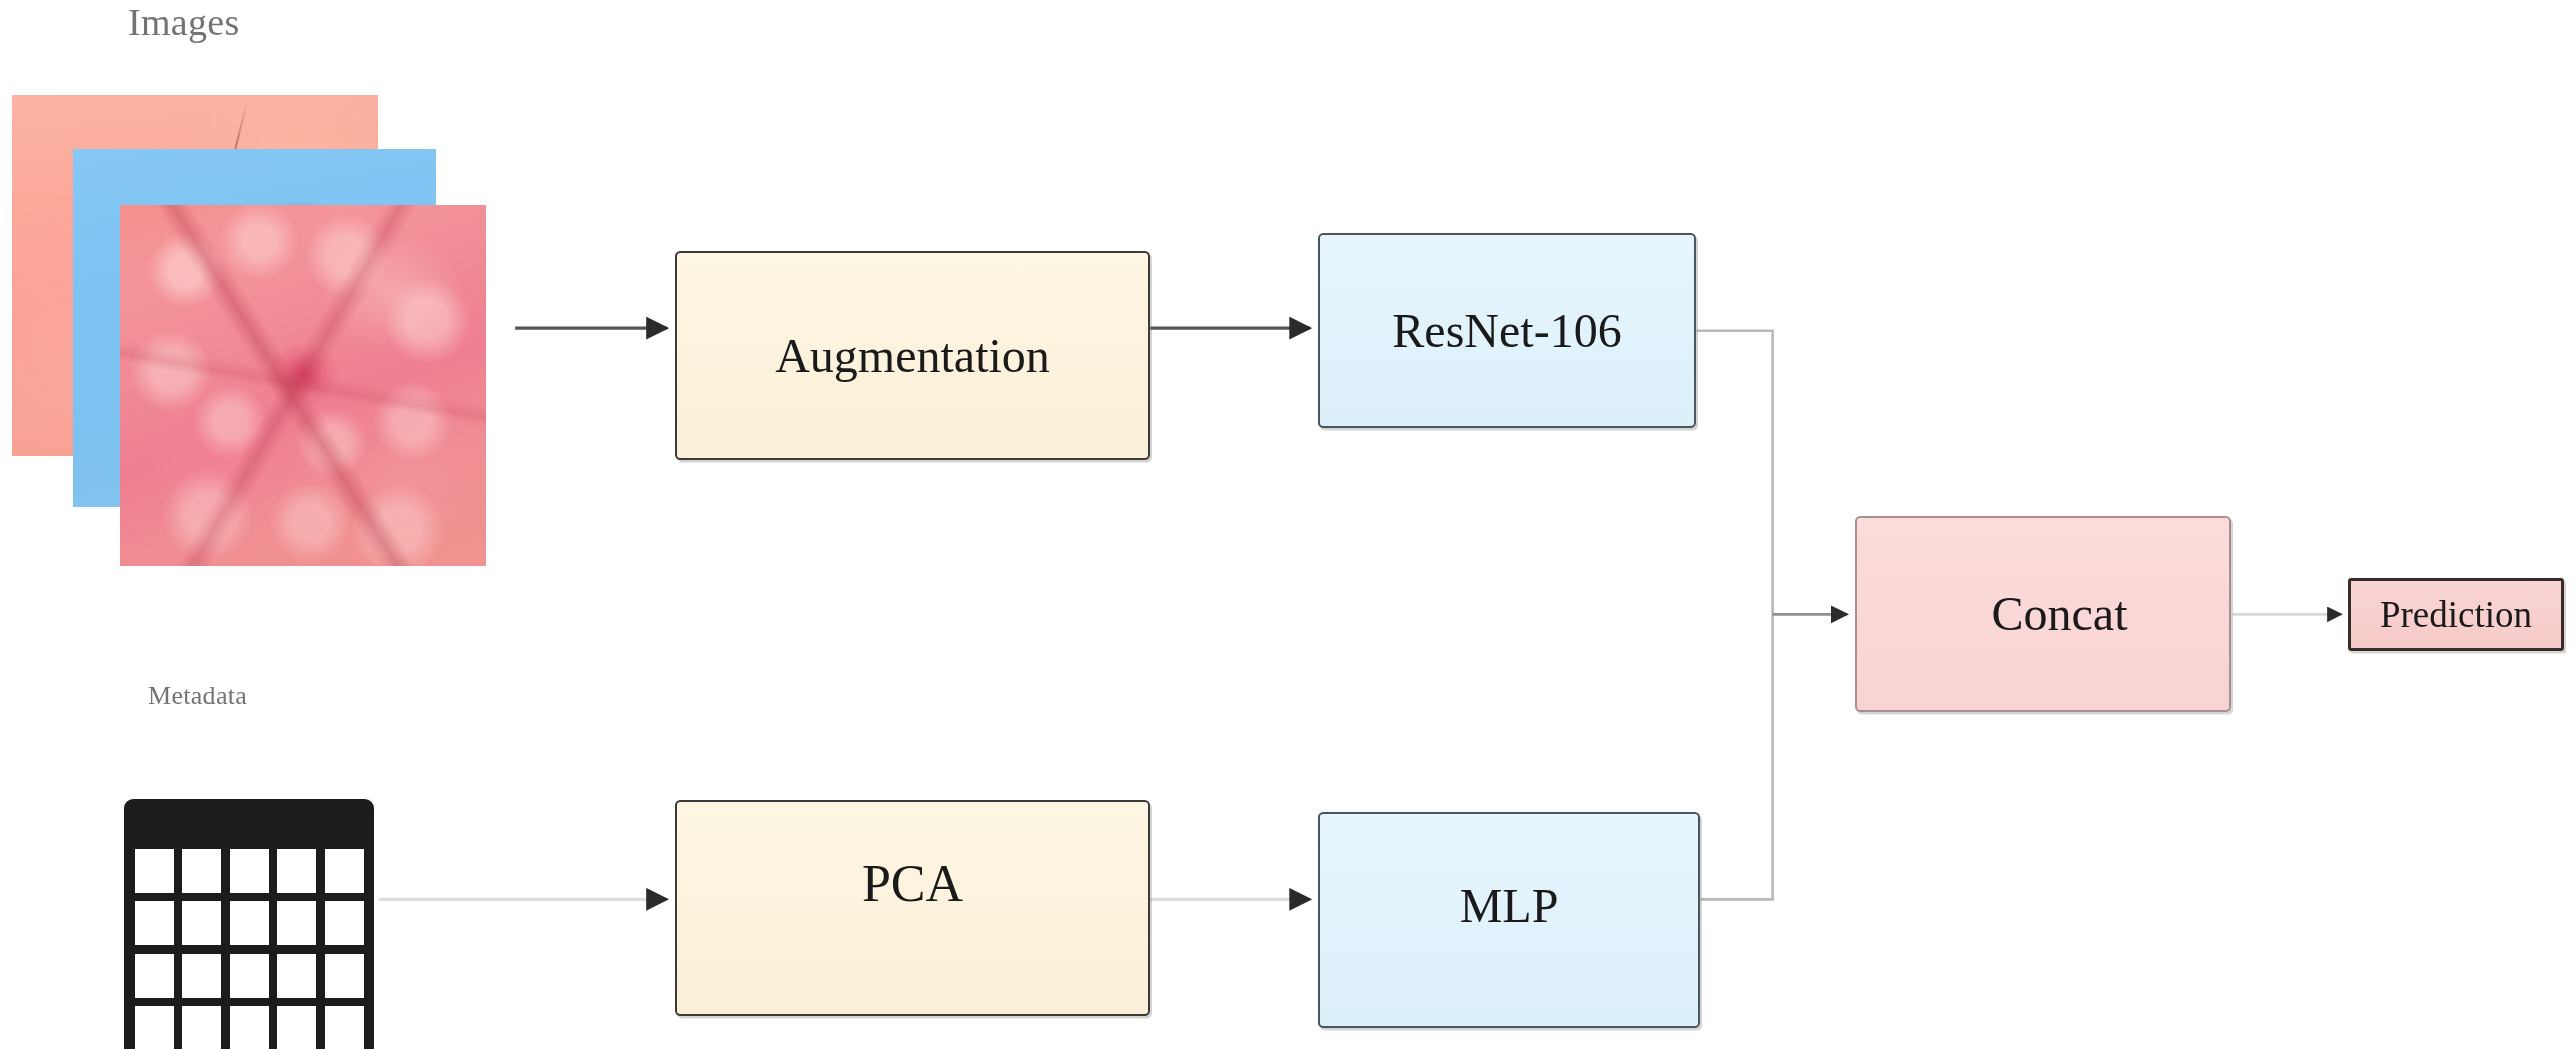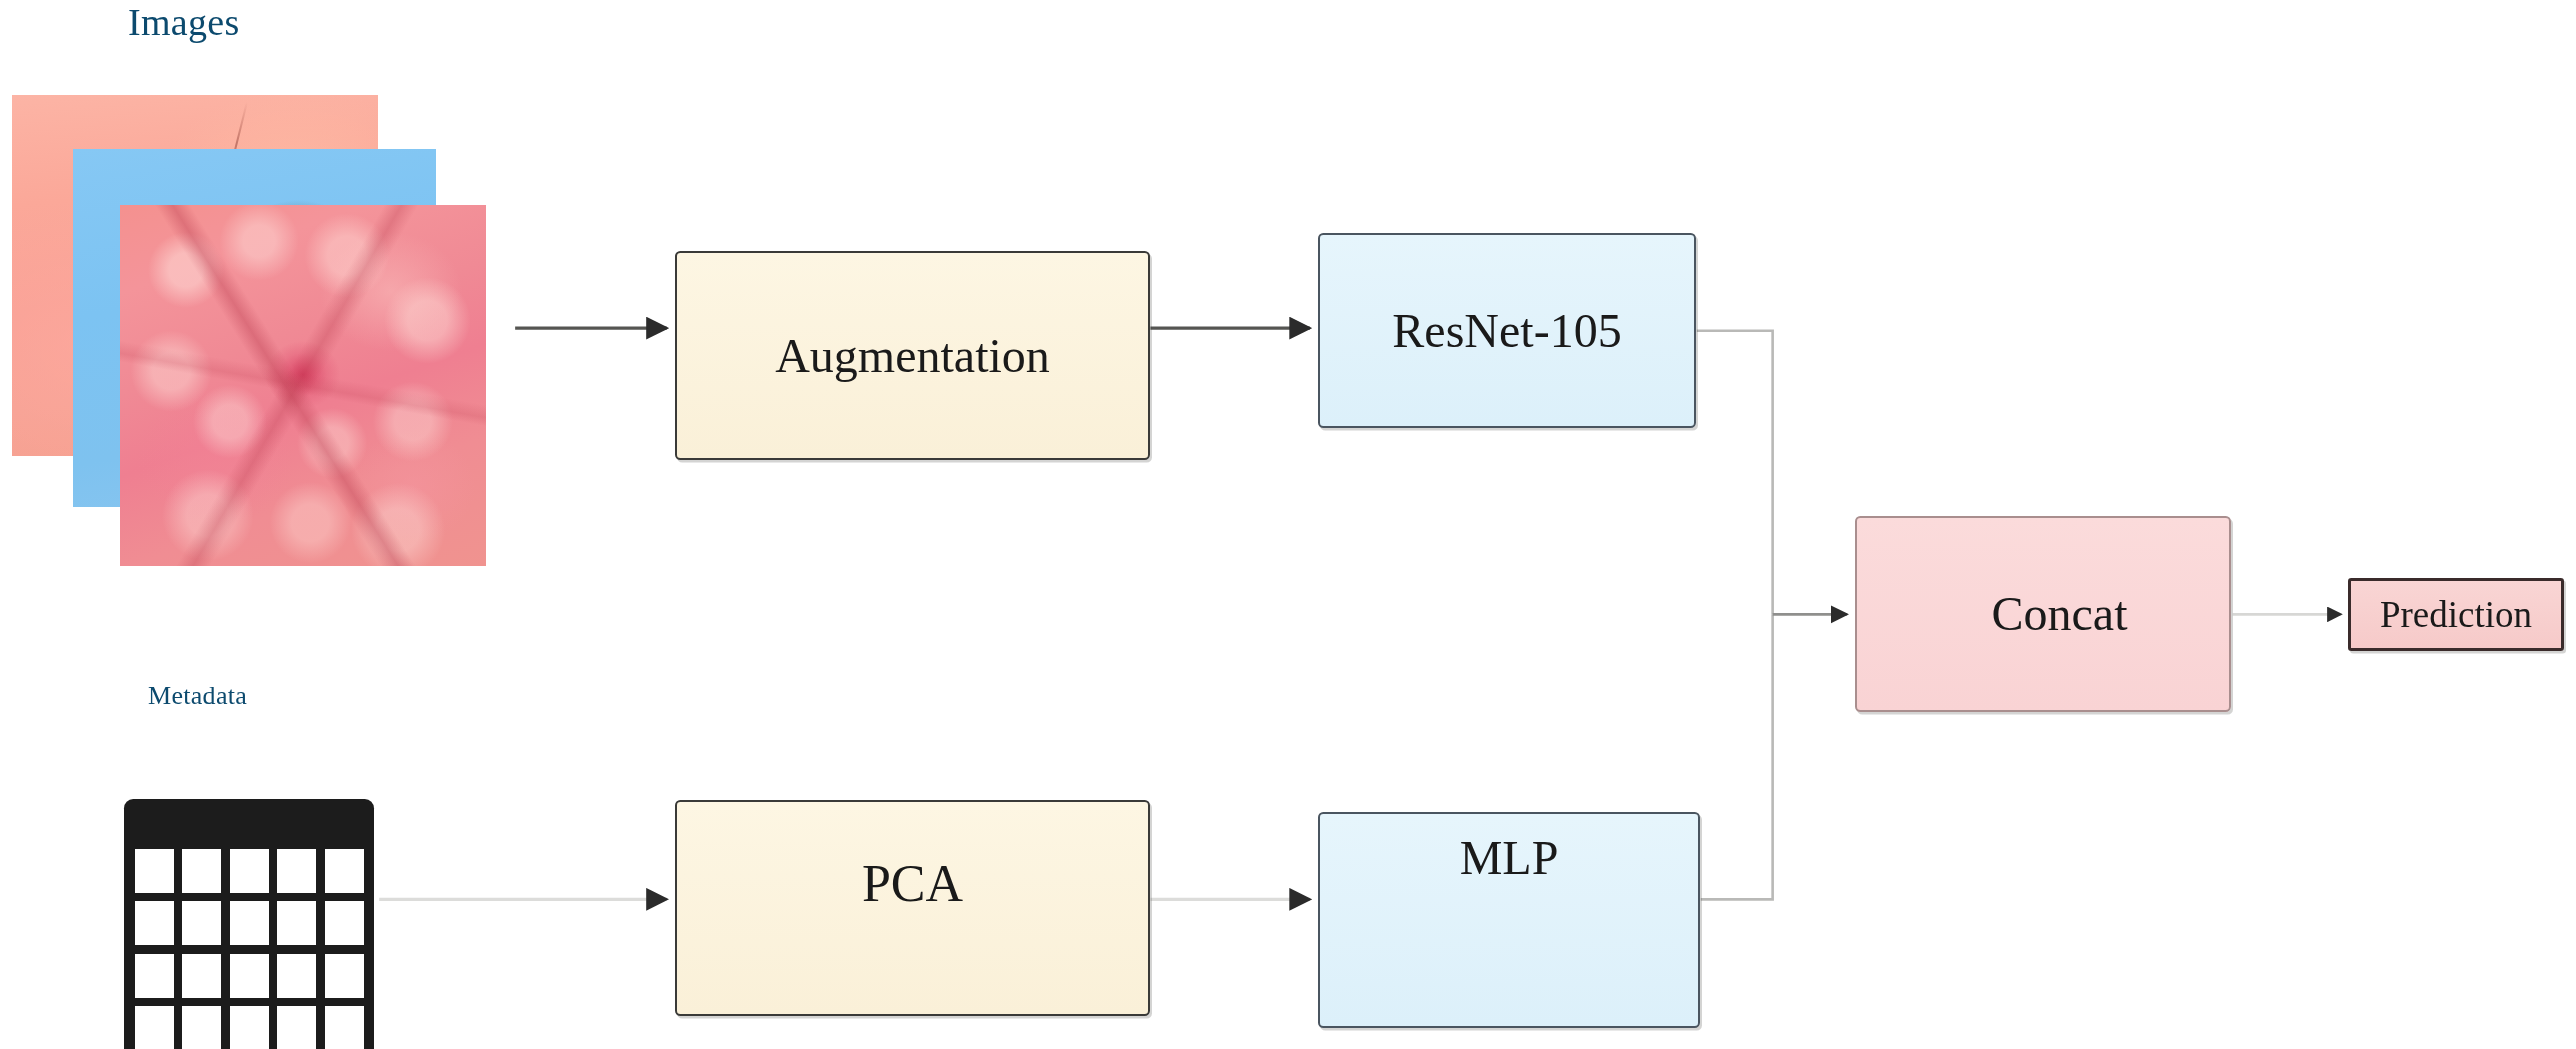--- a/index.html
+++ b/index.html
@@ -19,21 +19,21 @@
     position: absolute;
     left: 0; top: 0;
     width: 2576px;
     height: 1049px;
   }
 
   
   .caption {
     position: absolute;
     font-family: "Liberation Serif", "DejaVu Serif", serif;
-    color: #0c4a6e;
+    color: #737373;
     white-space: nowrap;
     letter-spacing: 0.3px;
   }
   #caption-images {
     left: 128px;
     top: 0px;
     font-size: 38px;
   }
   #caption-metadata {
     left: 148px;
@@ -197,21 +197,21 @@
     font-size: 52px;
     align-items: flex-start;
     padding-top: 56px;
   }
   #node-mlp {
     left: 1318px;  top: 812px;  width: 382px;  height: 216px;
     background: linear-gradient(180deg, #e6f5fc 0%, #dcf0fa 100%);
     border-color: #4a5560;
     font-size: 48px;
     align-items: flex-start;
-    padding-top: 20px;
+    padding-top: 68px;
   }
 
   
   #edges {
     position: absolute;
     left: 0; top: 0;
     width: 2576px;
     height: 1049px;
     pointer-events: none;
   }
@@ -281,21 +281,21 @@
     <path d="M 2712 940 L 2826 940" stroke="#8f8f8d" stroke-width="4" fill="none" marker-end="url(#arrow-dark)"></path>
 
     <path d="M 3416 940 L 3582 940" stroke="#d7d7d5" stroke-width="4" fill="none" marker-end="url(#arrow-dark-sm)"></path>
   </svg>
 
   <div class="node" id="node-augmentation">
     <span class="node-label">Augmentation</span>
   </div>
 
   <div class="node" id="node-resnet">
-    <span class="node-label">ResNet-105</span>
+    <span class="node-label">ResNet-106</span>
   </div>
 
   <div class="node" id="node-concat">
     <span class="node-label">Concat</span>
   </div>
 
   <div class="node" id="node-prediction">
     <span class="node-label">Prediction</span>
   </div>
 

